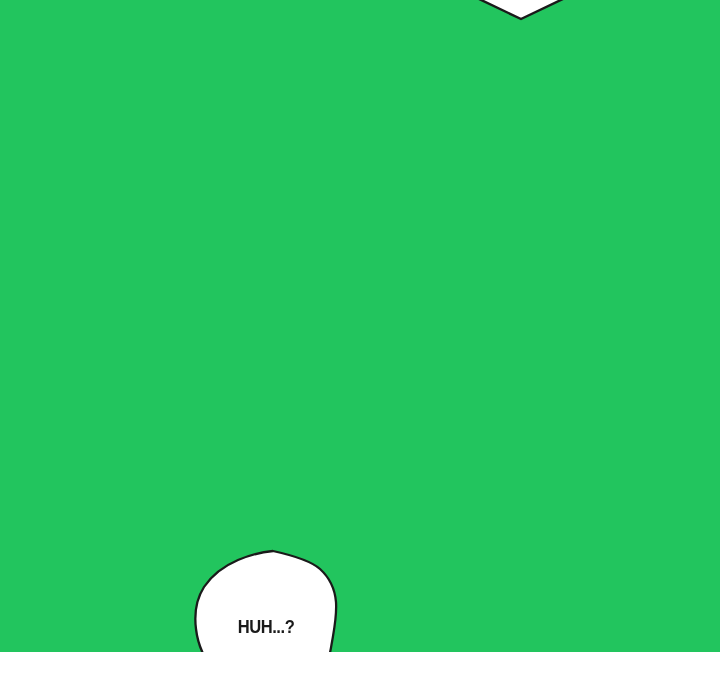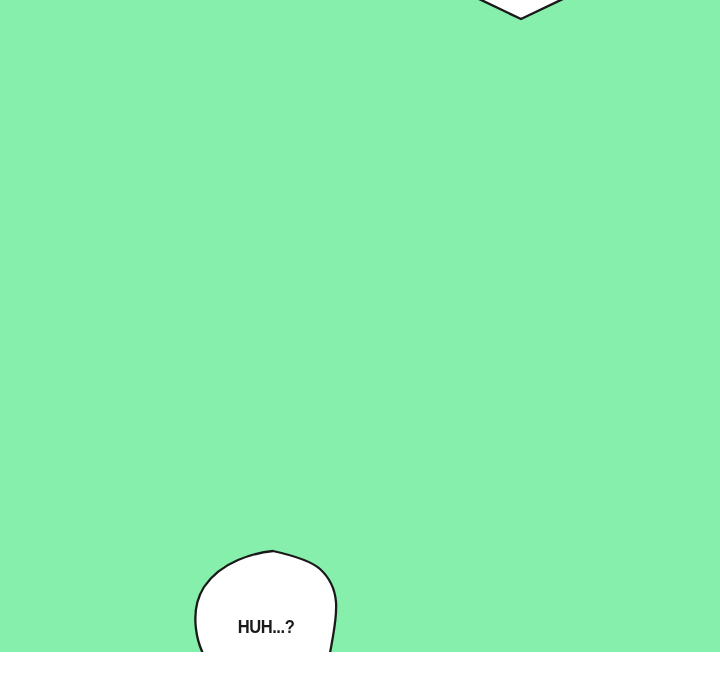--- a/index.html
+++ b/index.html
@@ -5,21 +5,21 @@
   html, body {
     margin: 0;
     padding: 0;
     background: #ffffff;
   }
   .comic-viewport {
     position: relative;
     width: 720px;
     height: 652px;
     overflow: hidden;
-    background: #86efac;
+    background: #22c55e;
     font-family: "Liberation Sans", sans-serif;
   }
   .panel {
     position: absolute;
     left: 76px;
     top: 661px;
     width: 560px;
     height: 50px;
     border: 3px solid #1a1a1a;
     box-sizing: content-box;

